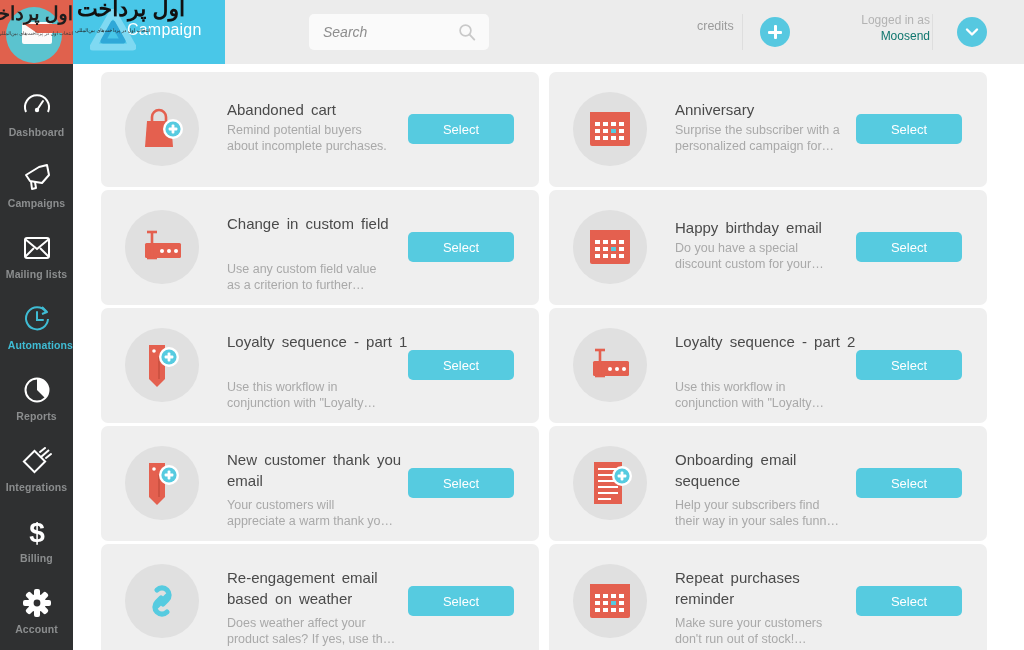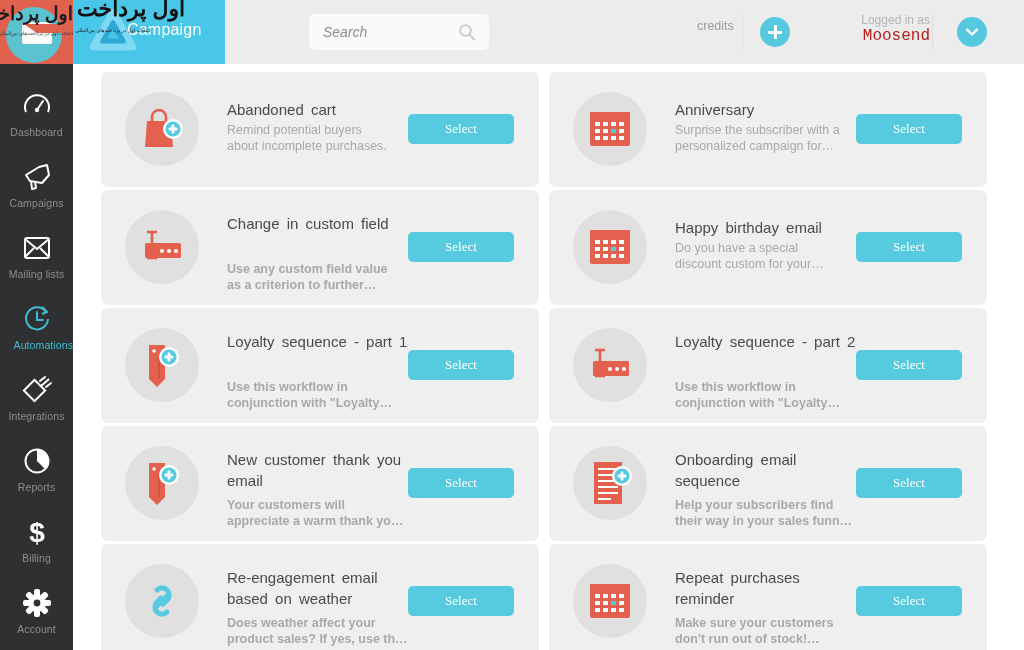--- a/index.html
+++ b/index.html
@@ -59,20 +59,21 @@
     text-decoration: none; cursor: pointer;
   }
   .nav-ico {
     height: 30px; display: flex; align-items: center;
     justify-content: center; margin-bottom: 5px;
   }
   .nav-ico svg { display: block; }
   .nav-label {
     display: block; font-size: 10.5px; color: #8b8d8e;
     letter-spacing: 0.1px;
+    font-weight: bold;
   }
   .nav-item.active .nav-label { color: #3fbcd4; text-align: right; }
 
   
   .topbar {
     position: absolute; left: 73px; top: 0;
     width: 951px; height: 64px;
     background: #ececec;
     z-index: 5;
   }
@@ -141,21 +142,21 @@
   .plus-btn:before { left: 8px; top: 13.5px; width: 14px; height: 3px; }
   .plus-btn:after  { left: 13.5px; top: 8px; width: 3px; height: 14px; }
   .chev-btn { left: 884px; top: 17px; width: 30px; height: 30px; }
   .chev-btn svg { position: absolute; left: 7px; top: 8px; }
 
   .loggedin {
     position: absolute; left: 757px; top: 13px;
     text-align: right; width: 100px;
   }
   .loggedin .l1 { font-size: 12px; color: #b3b3b3; line-height: 15px; }
-  .loggedin .l2 { font-size: 16px; color: #b91c1c; line-height: 17px; font-family: Liberation Mono, monospace; }
+  .loggedin .l2 { font-size: 12px; color: #0f766e; line-height: 17px; }
 
   
   .main {
     position: absolute; left: 73px; top: 64px;
     width: 951px; height: 586px;
     background: #ffffff; overflow: hidden;
   }
   .grid {
     position: absolute; left: 28px; top: 8px;
     width: 910px;
@@ -182,27 +183,27 @@
     width: 188px;
     font-size: 15px; color: #4a4a4a;
     line-height: 21px; word-spacing: 3px;
   }
   .card-title.one { top: 27px; }
   .card-desc {
     position: absolute; left: 126px; width: 190px;
     font-size: 12.5px; color: #a9a9a9; line-height: 16px;
   }
   .card-desc.one { top: 50px; }
-  .card-desc.two { top: 71px; font-weight: bold; }
+  .card-desc.two { top: 71px; }
   .select-btn {
     position: absolute; left: 307px; top: 42px;
     width: 106px; height: 30px;
     background: #56cbe0; border: 0; border-radius: 5px;
     color: #ffffff; font-size: 13px; cursor: pointer;
-    font-family: Liberation Serif, serif;
+    font-family: Liberation Sans, sans-serif;
   }
 </style>
 </head>
 <body>
 
 <div id="app">
 
   <div class="sidebar">
     <div class="sidebar-logo">
       <div class="logo-circle"></div>
@@ -246,37 +247,37 @@
             <svg width="30" height="30" viewBox="0 0 30 30">
               <path d="M24 8 A11 11 0 1 0 26 15" fill="none" stroke="#3fbcd4" stroke-width="2"></path>
               <polyline points="20,3 25,8 20,10" fill="none" stroke="#3fbcd4" stroke-width="2" stroke-linejoin="round"></polyline>
               <polyline points="15,8 15,16 21,16" fill="none" stroke="#3fbcd4" stroke-width="2" stroke-linecap="round"></polyline>
             </svg>
           </span>
           <span class="nav-label">Automations</span>
         </div>
         <div class="nav-item">
           <span class="nav-ico">
+            <svg width="28" height="28" viewBox="0 0 28 28">
+              <circle cx="14" cy="14" r="11.5" fill="none" stroke="#ffffff" stroke-width="2"></circle>
+              <path d="M14 14 L14 2.5 A11.5 11.5 0 0 1 22 22 Z" fill="#ffffff"></path>
+            </svg>
+          </span>
+          <span class="nav-label">Reports</span>
+        </div>
+        <div class="nav-item">
+          <span class="nav-ico">
             <svg width="30" height="28" viewBox="0 0 30 28">
               <rect x="5" y="7" width="15" height="15" transform="rotate(-45 12.5 14.5)" fill="none" stroke="#ffffff" stroke-width="2"></rect>
               <line x1="18" y1="5" x2="23" y2="1" stroke="#ffffff" stroke-width="2" stroke-linecap="round"></line>
               <line x1="24" y1="11" x2="29" y2="7" stroke="#ffffff" stroke-width="2" stroke-linecap="round"></line>
               <line x1="19" y1="10" x2="27" y2="3" stroke="#ffffff" stroke-width="2"></line>
             </svg>
           </span>
           <span class="nav-label">Integrations</span>
-        </div>
-        <div class="nav-item">
-          <span class="nav-ico">
-            <svg width="28" height="28" viewBox="0 0 28 28">
-              <circle cx="14" cy="14" r="11.5" fill="none" stroke="#ffffff" stroke-width="2"></circle>
-              <path d="M14 14 L14 2.5 A11.5 11.5 0 0 1 22 22 Z" fill="#ffffff"></path>
-            </svg>
-          </span>
-          <span class="nav-label">Reports</span>
         </div>
         <div class="nav-item">
           <span class="nav-ico">
             <svg width="26" height="30" viewBox="0 0 26 30">
               <text x="13" y="25" font-size="28" font-family="Liberation Sans, sans-serif" font-weight="bold" fill="#ffffff" text-anchor="middle">$</text>
             </svg>
           </span>
           <span class="nav-label">Billing</span>
         </div>
         <div class="nav-item">

